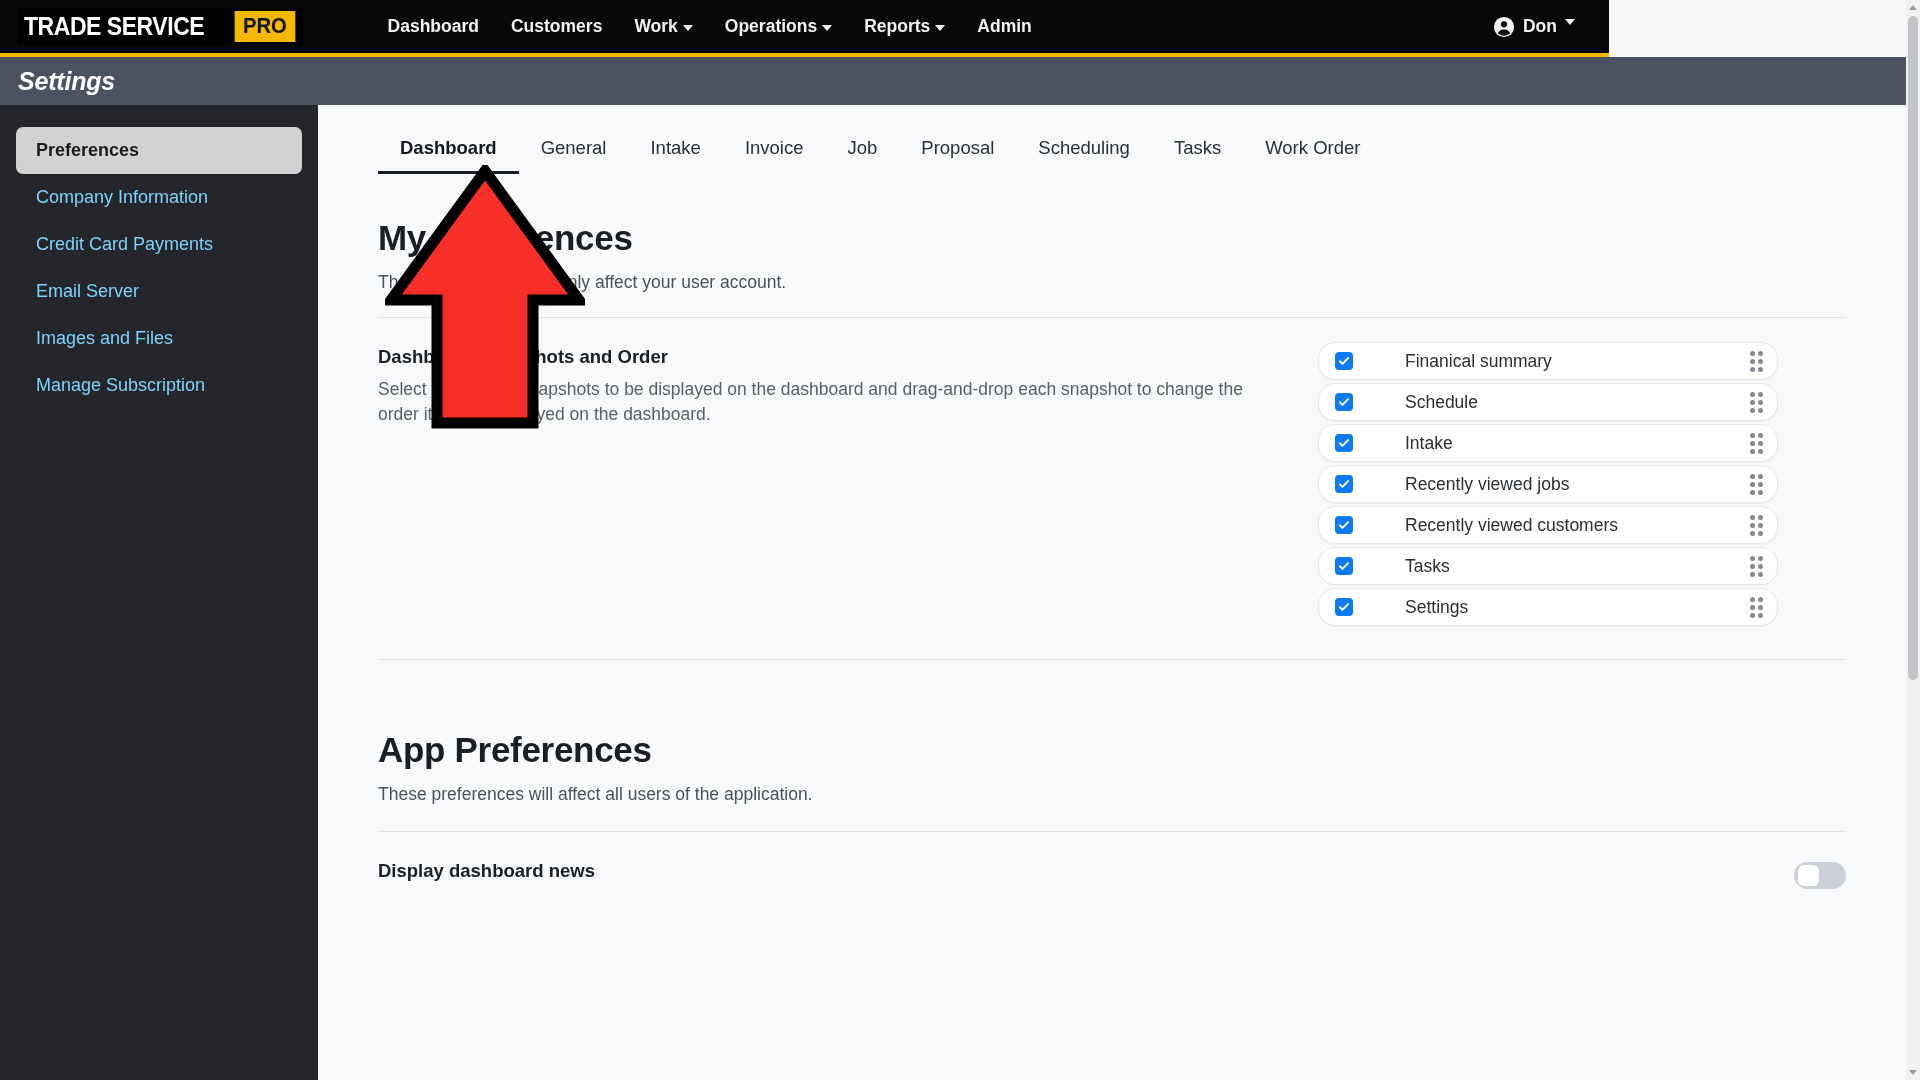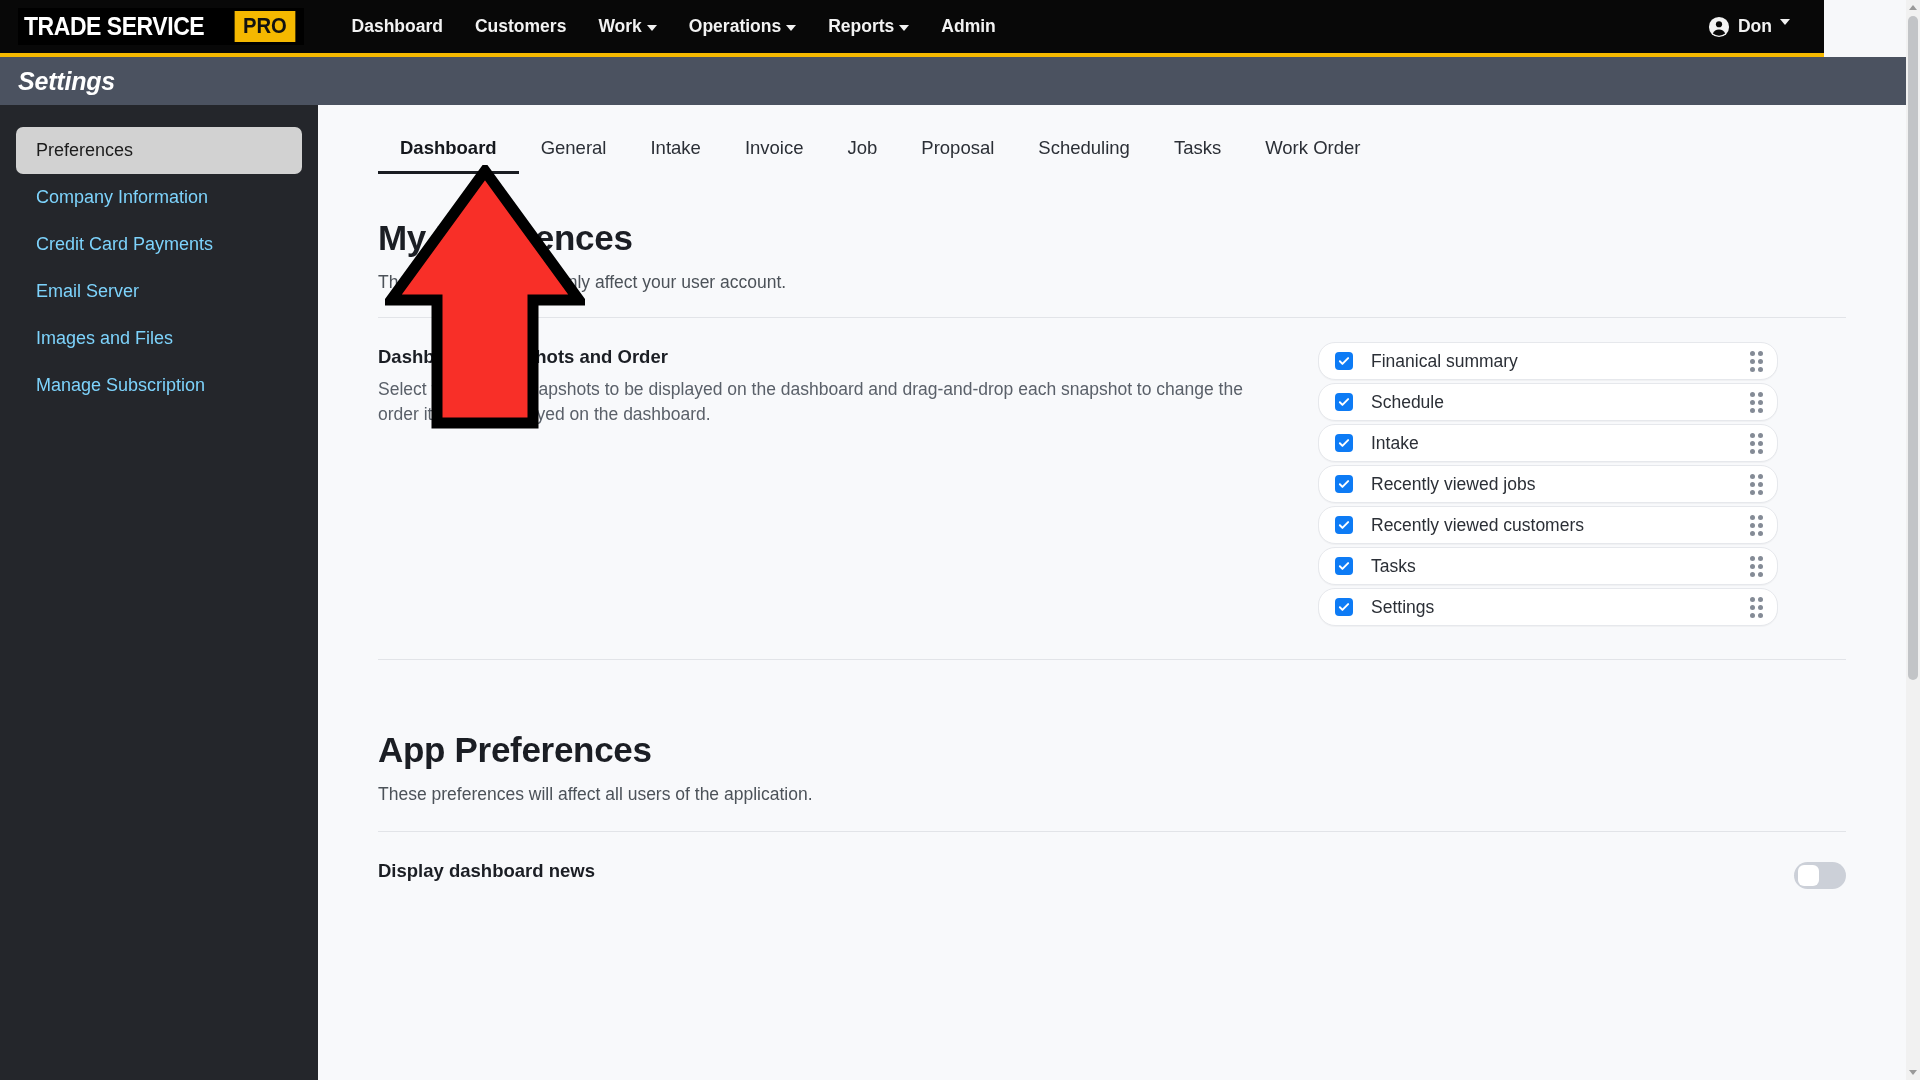--- a/index.html
+++ b/index.html
@@ -5,23 +5,24 @@
   * { margin:0; padding:0; box-sizing:border-box; }
   html,body { width:1920px; height:1080px; overflow:hidden; }
   body {
     font-family:"Liberation Sans", sans-serif;
     background:#f7f8fa;
     -webkit-font-smoothing:antialiased;
   }
 
   
   .navbar {
-    position:absolute; top:0; left:0; width:1824px; height:57px;
+    position:absolute; top:0; left:0; width:1609px; height:57px;
     background:#080808; display:flex; align-items:center;
     border-bottom:4px solid #f5b800;
+    gap:36px;
   }
   .logo {
     display:flex; align-items:center; margin-left:18px; margin-right:22px;
     background:#000; padding:3px 6px;
   }
   .logo-text {
     color:#ffffff; font-weight:bold; font-size:25px; letter-spacing:-0.5px;
     font-family:"Liberation Sans", sans-serif; font-stretch:condensed;
     transform:scaleX(0.92); transform-origin:left center;
   }
@@ -58,21 +59,21 @@
 
   
   .sidebar {
     position:absolute; top:105px; left:0; width:318px; height:975px;
     background:#24262b; padding-top:22px;
   }
   .side-item {
     color:#7dd3fc; font-size:18px; margin:0 16px; padding:13px 20px;
     border-radius:7px; cursor:pointer; white-space:nowrap;
   }
-  .side-item.active { background:#d2d2d2; color:#1c1c1c; font-weight:400; }
+  .side-item.active { background:#d2d2d2; color:#1c1c1c; font-weight:700; }
 
   
   .main {
     position:absolute; top:105px; left:318px; width:1588px; height:975px;
     background:#f8f9fb; overflow:hidden;
   }
   .tabs {
     display:flex; align-items:flex-end; gap:0px;
     padding:24px 0 0 60px;
   }
@@ -96,20 +97,21 @@
   .row-title { font-size:18.5px; font-weight:bold; color:#1b1e24; }
   .row-desc { font-size:17.5px; color:#5a6069; margin-top:9px; line-height:1.42; }
 
   
   .snap-list { width:460px; margin-left:40px; margin-top:-4px; }
   .snap-item {
     display:flex; align-items:center; background:#ffffff;
     border:1px solid #e6e8ec; border-radius:17px; height:38px;
     margin-bottom:3px; padding:0 14px 0 16px; cursor:grab;
     box-shadow:0 1px 1px rgba(16,22,35,0.035);
+    gap:34px;
   }
   .cbx {
     width:18px; height:18px; border-radius:4px; background:#0d7bf5;
     display:flex; align-items:center; justify-content:center; flex:0 0 auto;
     cursor:pointer;
   }
   .cbx svg { width:12px; height:12px; display:block; }
   .snap-label { font-size:17.5px; color:#2b2f36; margin-left:18px; }
   .grip { margin-left:auto; display:grid; grid-template-columns:repeat(2,5px);
     grid-template-rows:repeat(3,5px); gap:3px; cursor:grab; }

